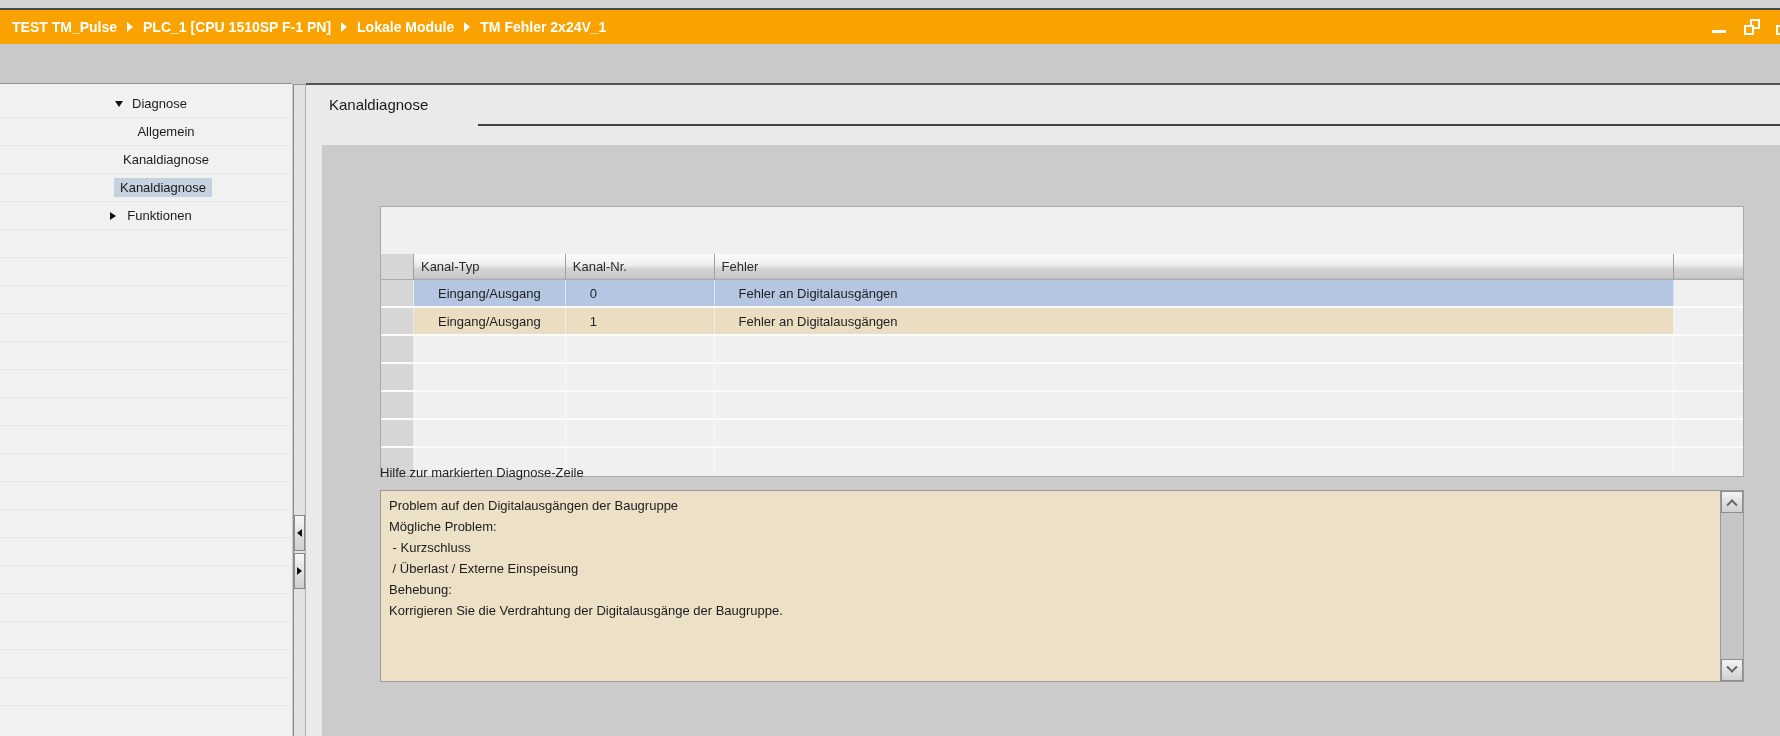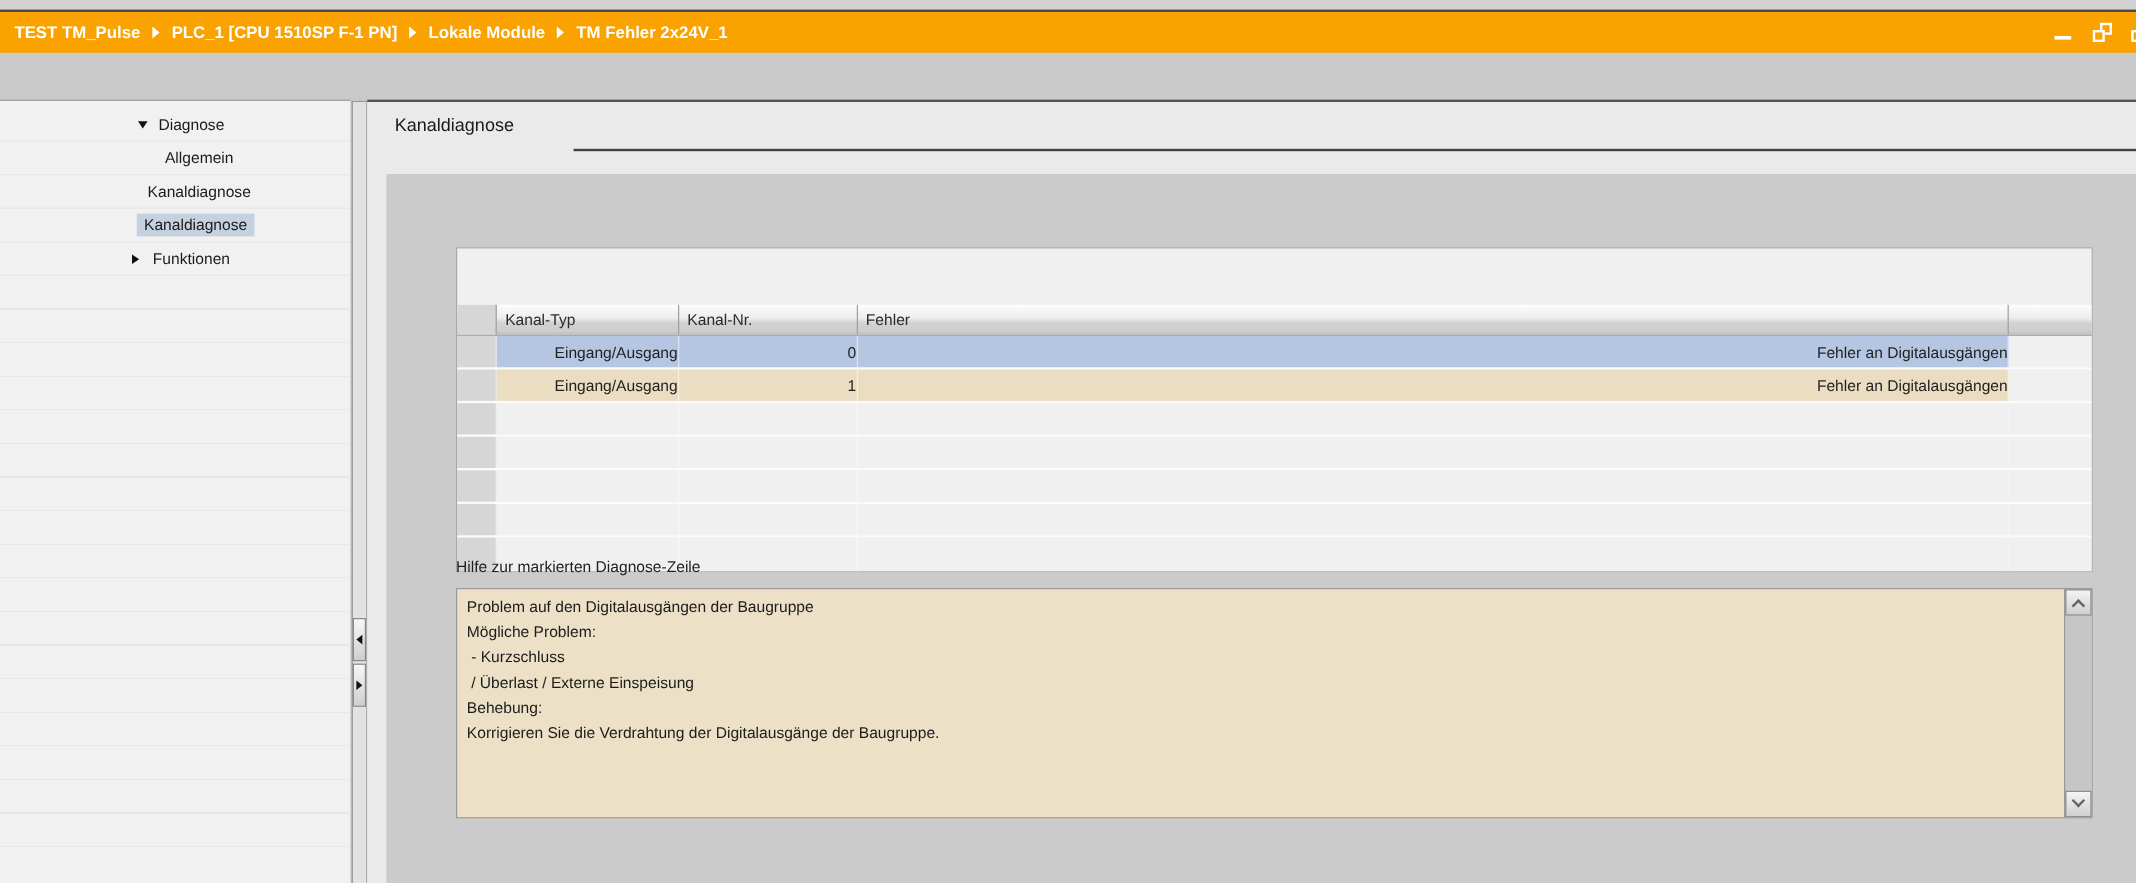--- a/index.html
+++ b/index.html
@@ -59,22 +59,22 @@
   
   .diag-table { position:absolute; left:58px; top:61px; width:1364px;
                 border:1px solid #a8a8a8; background:#f0f0f0; }
   .thead { display:flex; height:26px;
            background:linear-gradient(180deg,#fdfdfd 0%,#ececec 45%,#d2d2d2 60%,#cdcdcd 88%,#bdbdbd 100%);
            border-bottom:1px solid #ababab;margin-top:47px; }
   .th { font-size:13px; color:#2a2a2a; line-height:25px; padding-left:7px;
         border-right:1px solid #9e9e9e; }
   .trow { display:flex; height:28px; border-bottom:2px solid #fbfbfb; }
   .trow:last-child { border-bottom:none; }
-  .td { font-size:13px; color:#1f1f1f; line-height:27px; padding-left:7px;
-        border-right:1px solid rgba(255,255,255,0.55); overflow:hidden; white-space:nowrap;text-align:right; }
+  .td { font-size:13px; color:#1f1f1f; line-height:27px; padding-left:24px;
+        border-right:1px solid rgba(255,255,255,0.55); overflow:hidden; white-space:nowrap; }
   .c-sel { width:33px; background:#d6d6d6; }
   .c-typ { width:152px; }
   .c-nr  { width:149px; }
   .c-feh { width:961px; }
   .c-end { width:69px; border-right:none; }
   .row-blue  .c-typ, .row-blue  .c-nr, .row-blue  .c-feh { background:#b4c6e2; }
   .row-beige .c-typ, .row-beige .c-nr, .row-beige .c-feh { background:#ebddc1; }
   .row-blue .c-end, .row-beige .c-end, .row-empty .c-end { background:#f0f0f0; }
   .row-empty .c-typ, .row-empty .c-nr, .row-empty .c-feh { background:#f0f0f0; }
 

